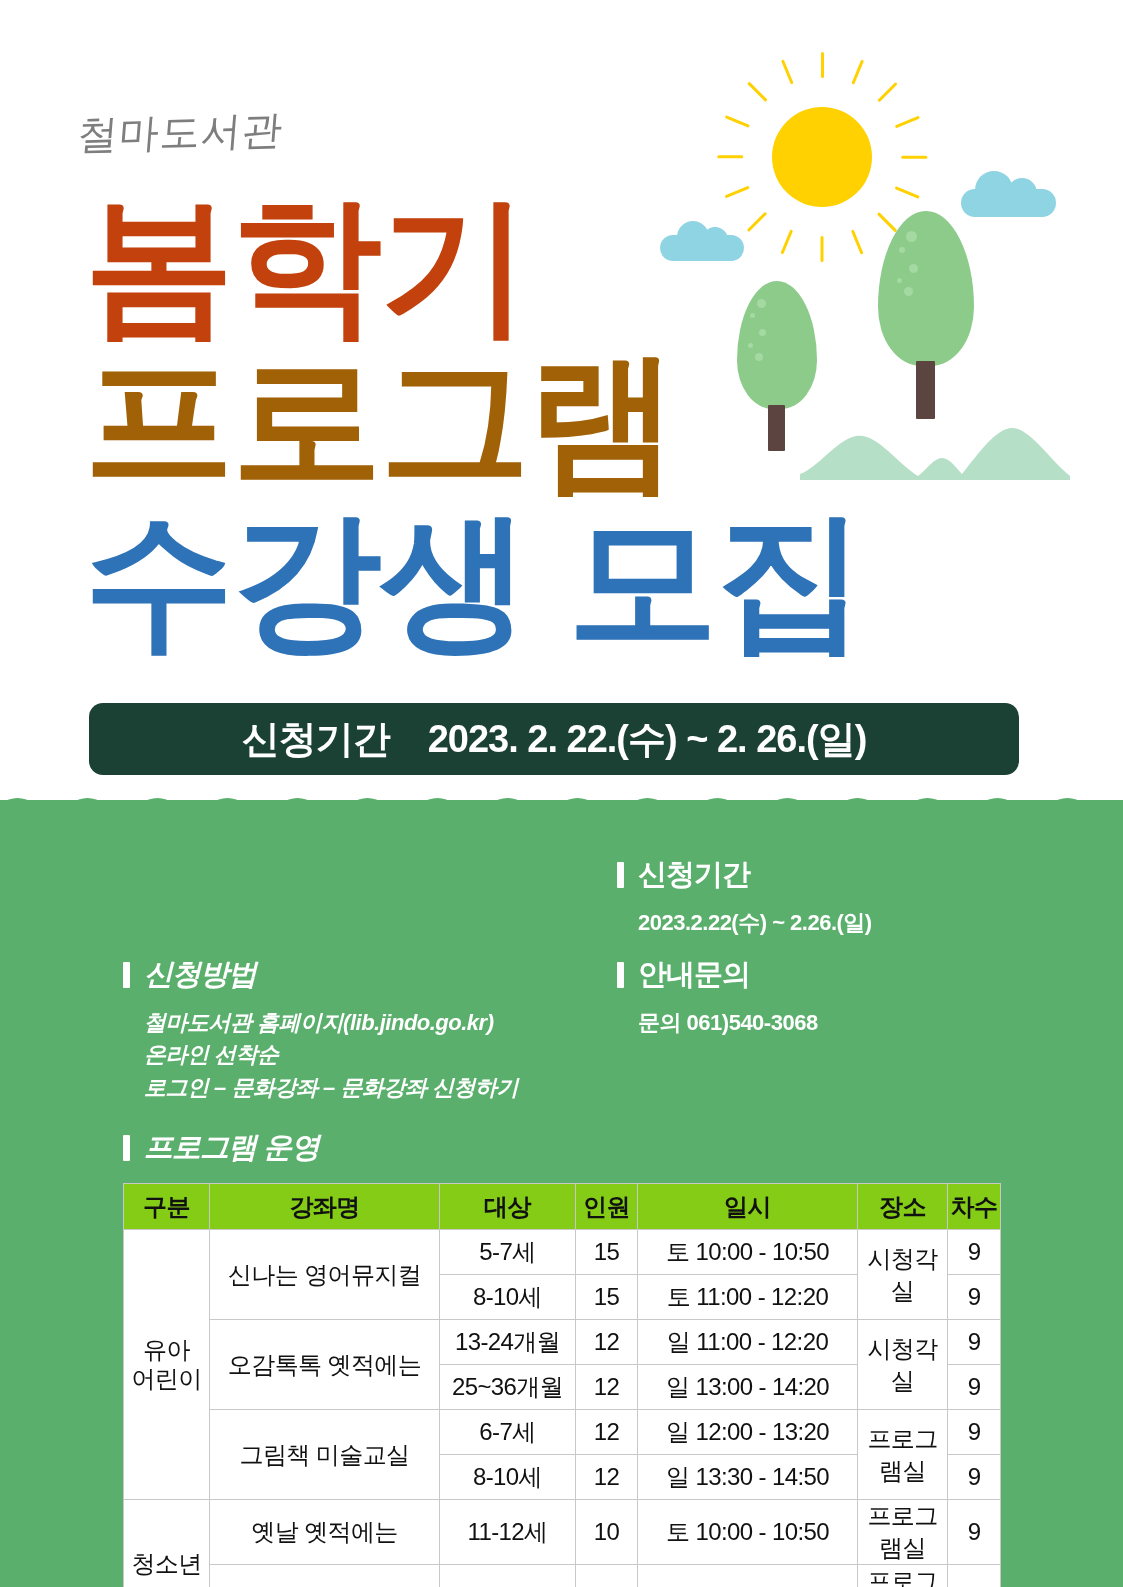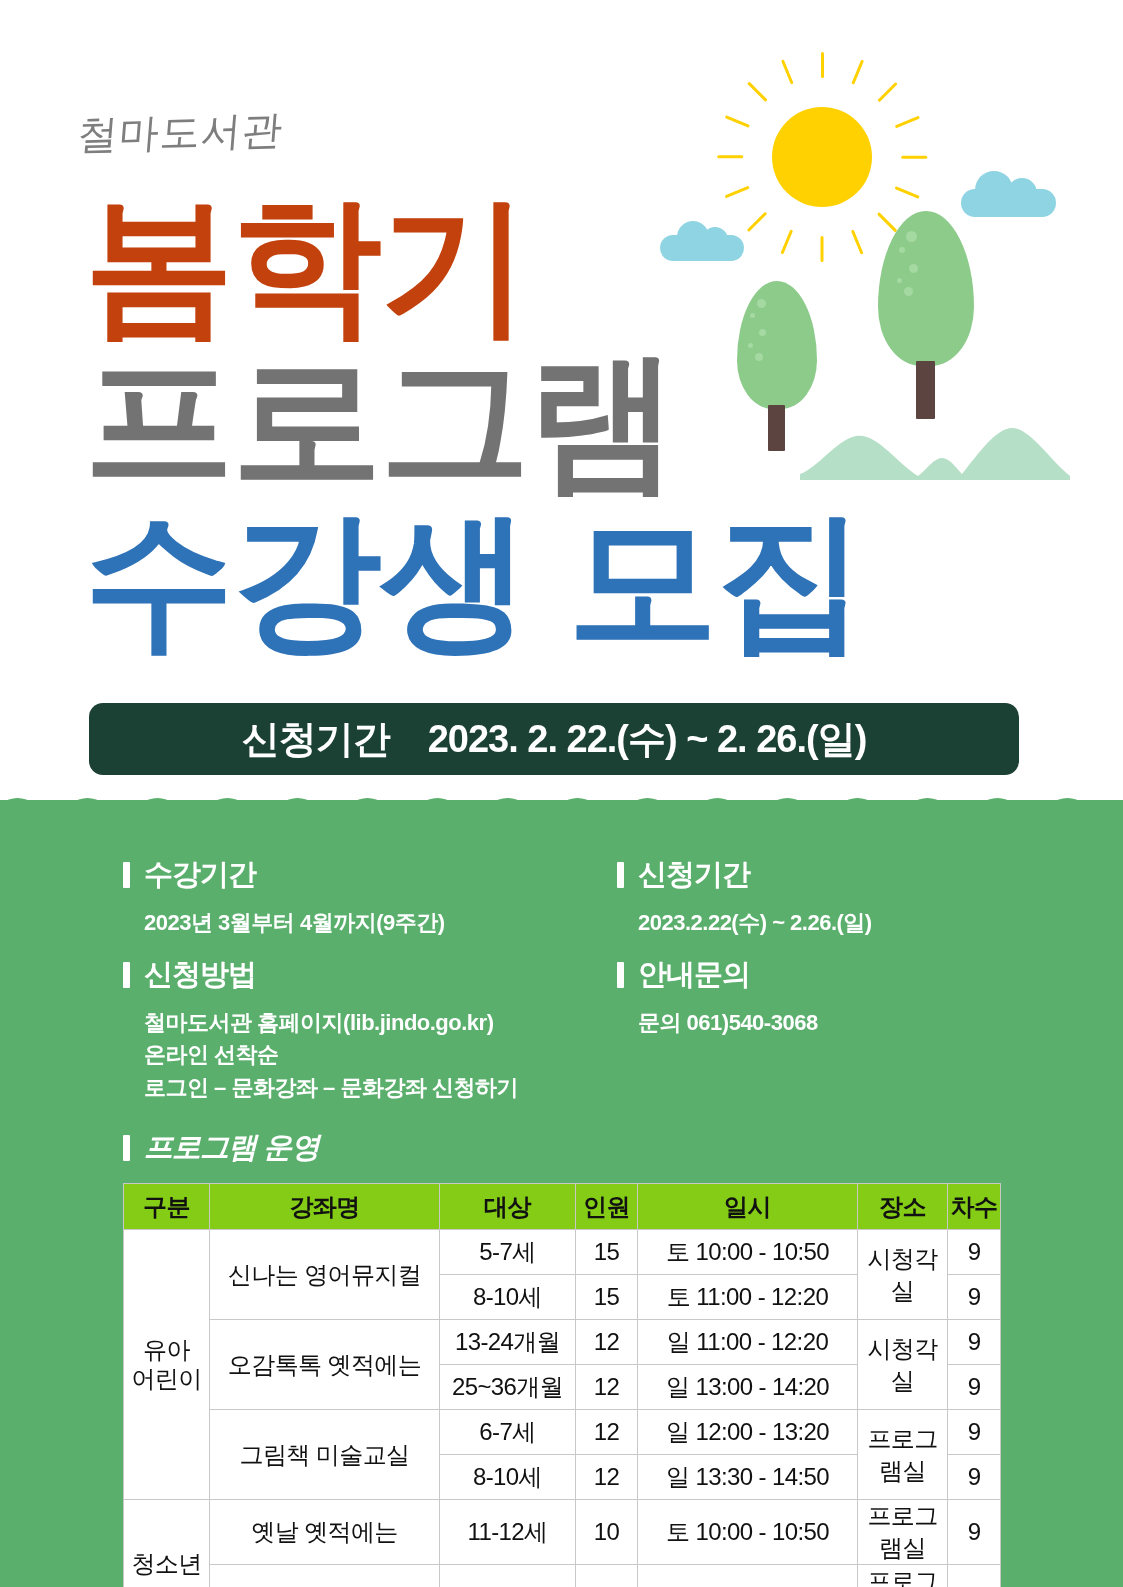--- a/index.html
+++ b/index.html
@@ -65,21 +65,21 @@
     letter-spacing:1px;
     transform:skewX(-6deg) rotate(-1.5deg);
   }
   .big-line {
     position:absolute; left:84px;
     font-weight:900; letter-spacing:-2px;
     line-height:1;
     font-family:"Liberation Sans","DejaVu Sans",sans-serif;
   }
   #title-l1 { top:190px; font-size:150px; color:#c2410c; }
-  #title-l2 { top:345px; font-size:150px; color:#737373; }
+  #title-l2 { top:345px; font-size:150px; color:#a16207; }
   #title-l3 { top:505px; font-size:150px; color:#2E72B8; }
 
   
   #date-banner {
     position:absolute; left:89px; top:703px;
     width:930px; height:72px;
     background:#1B4034; border-radius:14px;
     display:flex; align-items:center; justify-content:center; gap:38px;
     color:#ffffff;
   }
@@ -108,21 +108,21 @@
     display:inline-block; width:7px; height:26px;
     background:#ffffff; border-radius:1px; flex:none;
   }
   .info-body {
     color:#ffffff; font-size:22px; font-weight:700;
     letter-spacing:-0.5px; line-height:1.47; padding-left:21px;
   }
 
   #blk-period   { left:123px; top:855px; width:490px; }
   #blk-apply-dt { left:617px; top:855px; width:430px; }
-  #blk-method   { left:123px; top:955px; width:490px; }
+  #blk-method   { left:123px; top:955px; width:490px;font-style:italic; }
   #blk-contact  { left:617px; top:955px; width:430px; }
   #blk-program  { left:123px; top:1128px; width:900px;font-style:italic; }
 
   
   #prog-table-wrap { position:absolute; left:123px; top:1183px; width:877px; }
   table#prog-table {
     width:877px; border-collapse:collapse;
     background:#ffffff; table-layout:fixed;
   }
   #prog-table th, #prog-table td {
@@ -224,27 +224,20 @@
       q17.5 -12 35 0 q17.5 12 35 0 q17.5 -12 35 0 q17.5 12 35 0
       q17.5 -12 35 0 q17.5 12 35 0 q17.5 -12 35 0 q17.5 12 35 0
       q17.5 -12 35 0 q17.5 12 35 0 q17.5 -12 35 0 q17.5 12 35 0
       q17.5 -12 35 0 q17.5 12 35 0 q17.5 -12 35 0 q17.5 12 35 0
       q17.5 -12 35 0 q17.5 12 35 0 q17.5 -12 35 0 q17.5 12 35 0
       q17.5 -12 35 0 q17.5 12 35 0 q17.5 -12 35 0 q17.5 12 35 0
       q17.5 -12 35 0 q17.5 12 35 0 q17.5 -12 35 0 q17.5 12 35 0
       L1123 34 L0 34 Z"></path>
   </svg>
 
-  <div class="info-block" id="blk-period">
-    <div class="info-head">
-      <span class="info-bar"></span>
-      <span>수강기간</span>
-    </div>
-    <div class="info-body">2023년 3월부터 4월까지(9주간)</div>
-  </div>
 
   <div class="info-block" id="blk-apply-dt">
     <div class="info-head">
       <span class="info-bar"></span>
       <span>신청기간</span>
     </div>
     <div class="info-body">2023.2.22(수) ~ 2.26.(일)</div>
   </div>
 
   <div class="info-block" id="blk-method">

